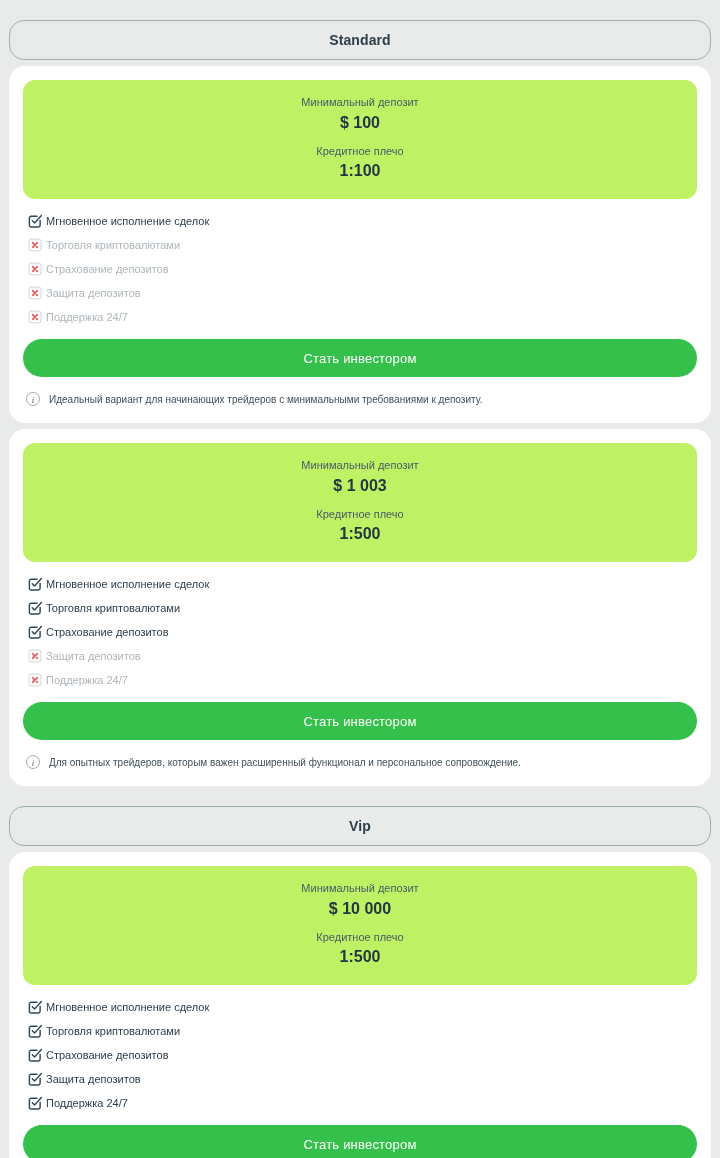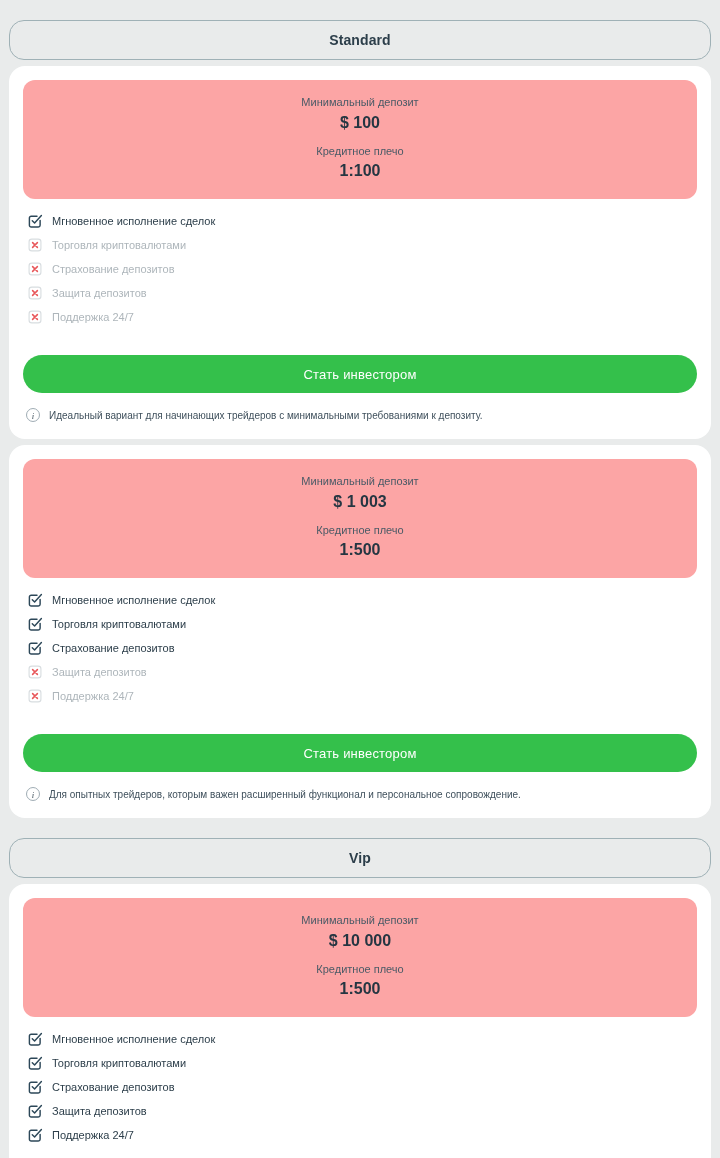--- a/index.html
+++ b/index.html
@@ -72,21 +72,21 @@
   .plan-card {
     background: #ffffff;
     border-radius: 16px;
     margin-top: 6px;
     padding: 14px 14px 0 14px;
     padding-bottom: 14px;
   }
 
   
   .deposit-panel {
-    background: #fca5a5;
+    background: #bef264;
     border-radius: 12px;
     padding: 14px 10px 16px 10px;
     text-align: center;
   }
 
   .deposit-label {
     font-size: 11px;
     color: #4a5a66;
     line-height: 1.5;
   }
@@ -103,21 +103,21 @@
 
   
   .features {
     list-style: none;
     padding: 10px 4px 6px 4px;
   }
 
   .feature {
     display: flex;
     align-items: center;
-    gap: 9px;
+    gap: 3px;
     height: 24px;
   }
 
   .feature-label {
     font-size: 11px;
     line-height: 1;
   }
 
   .feature.on .feature-label { color: #2c3e4a; }
   .feature.off .feature-label { color: #aeb6bb; }
@@ -135,21 +135,21 @@
     width: 100%;
     height: 38px;
     border: none;
     border-radius: 19px;
     background: #34c04b;
     color: #ffffff;
     font-family: inherit;
     font-size: 13px;
     letter-spacing: 0.2px;
     cursor: pointer;
-    margin-top: 20px;
+    margin-top: 4px;
   }
 
   
   .note {
     display: flex;
     align-items: center;
     gap: 8px;
     padding: 14px 2px 2px 2px;
   }
 

